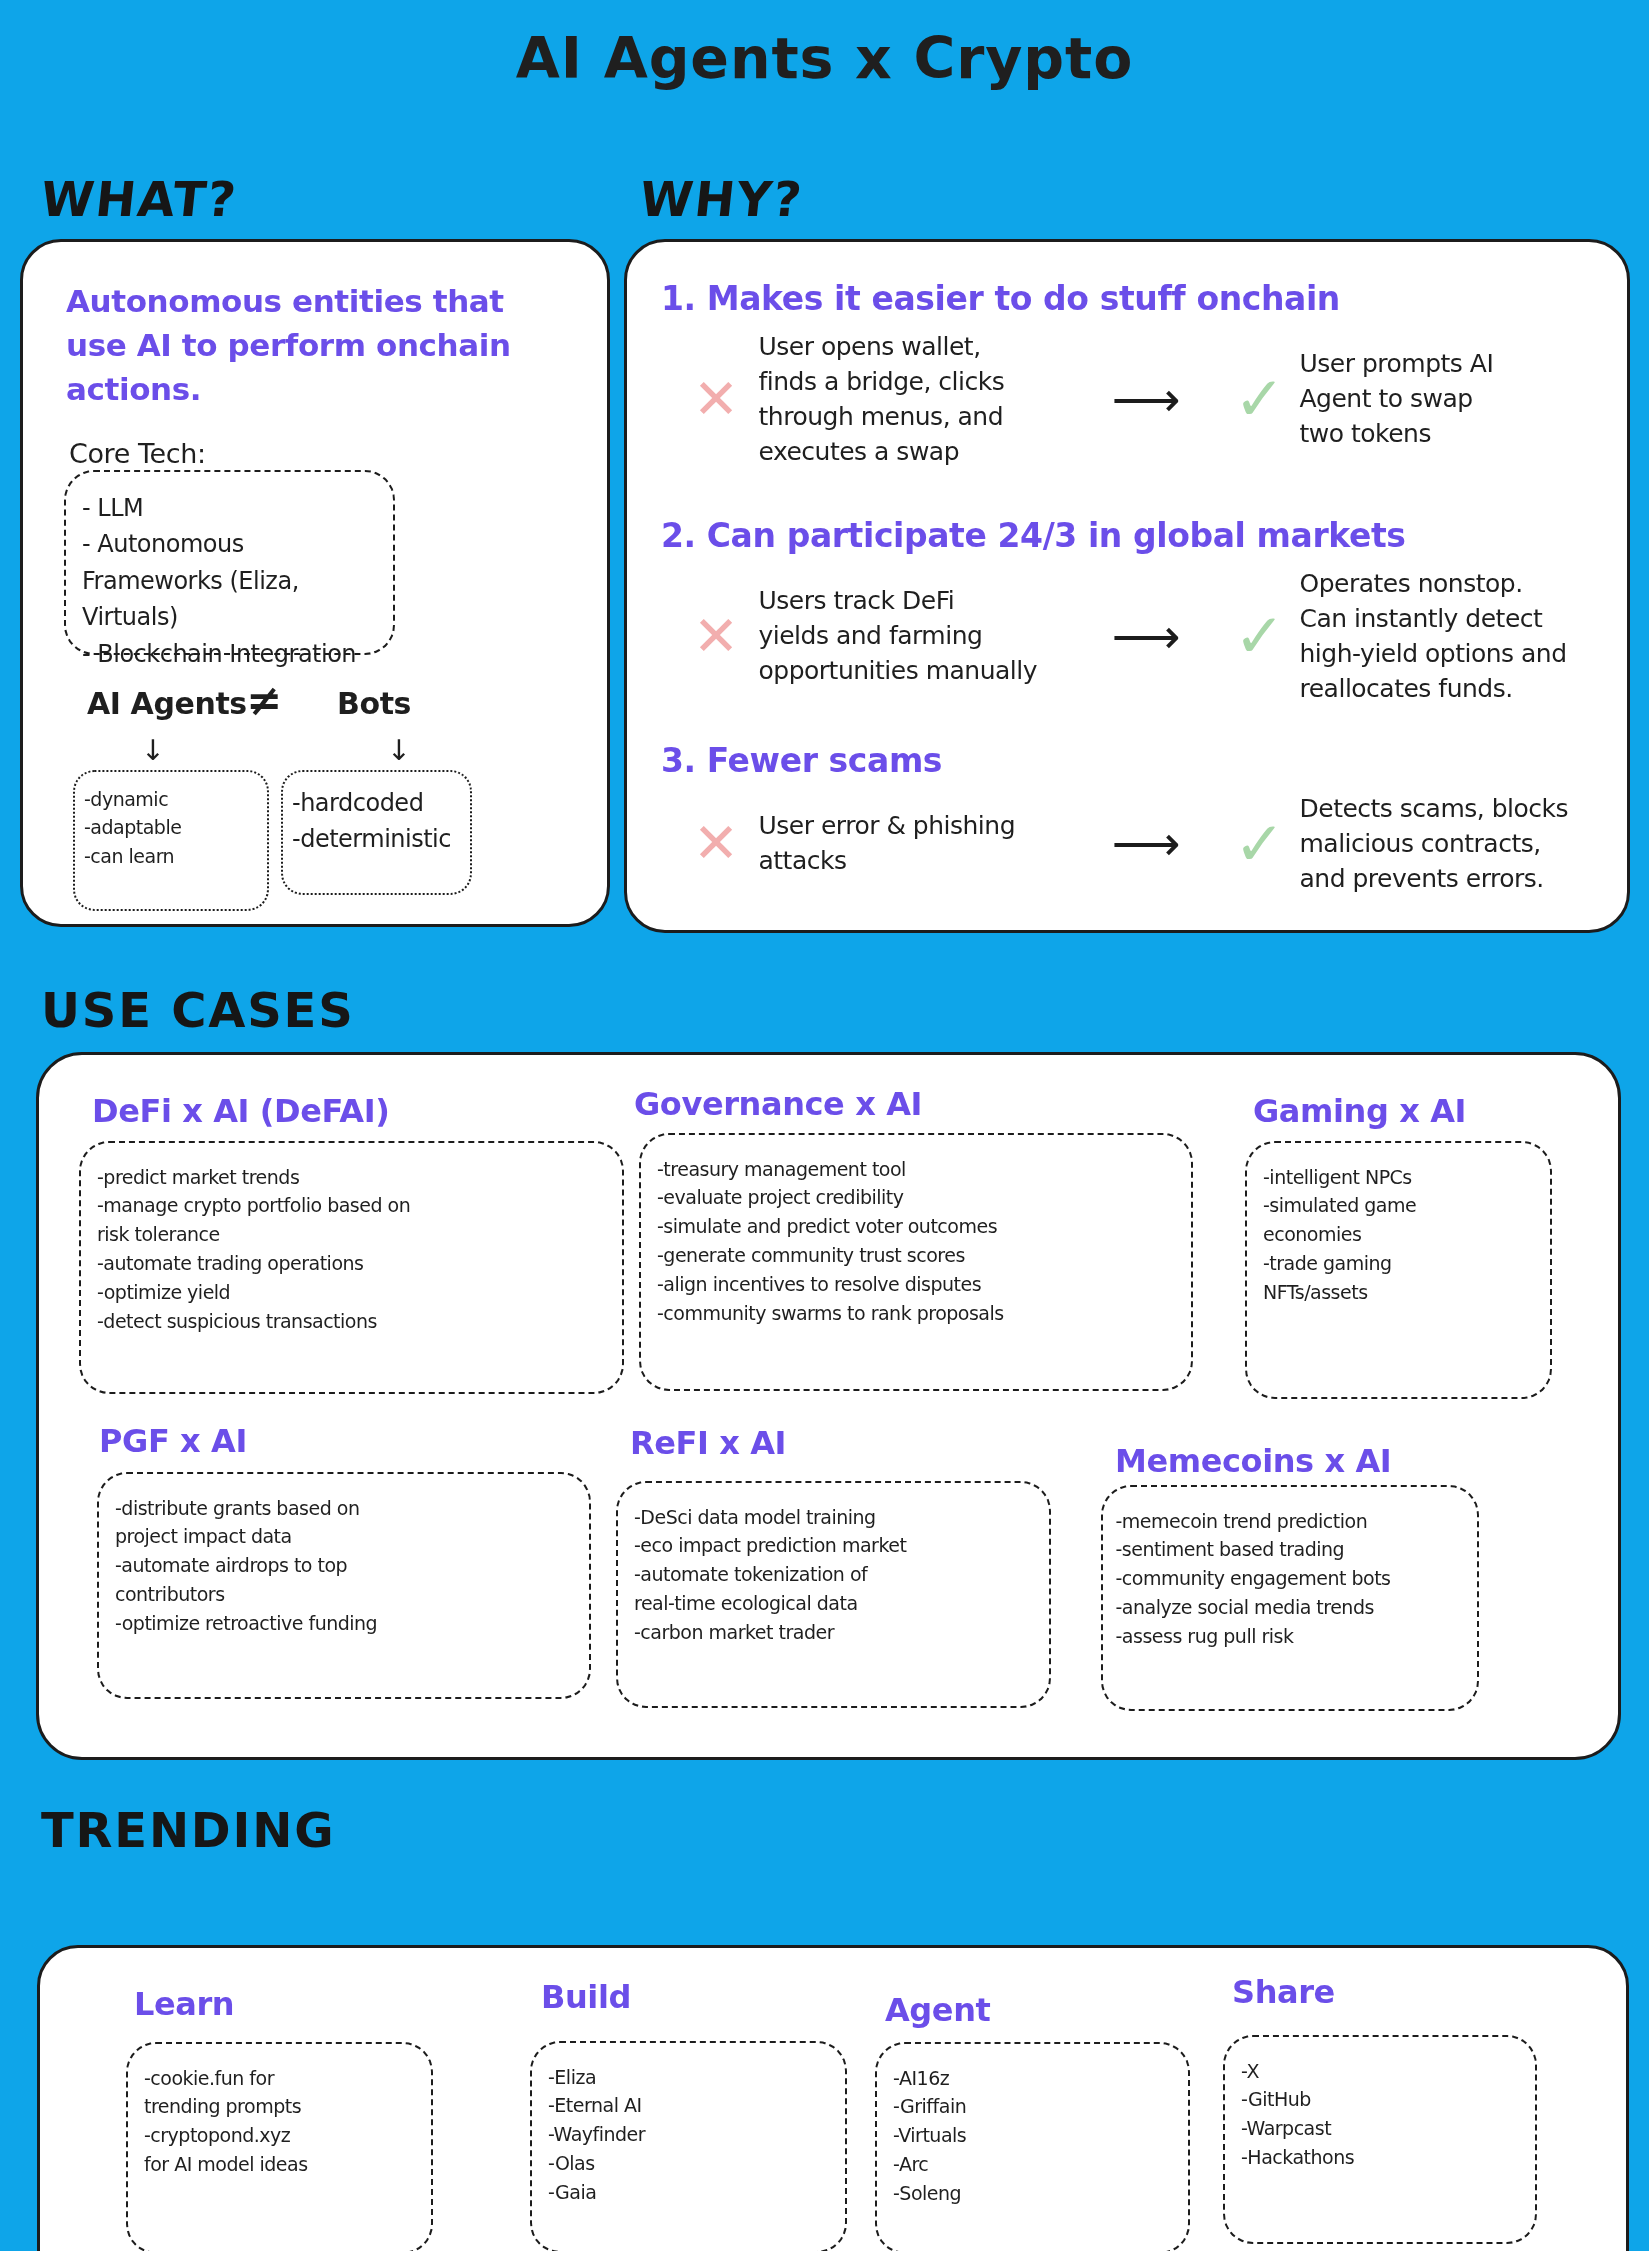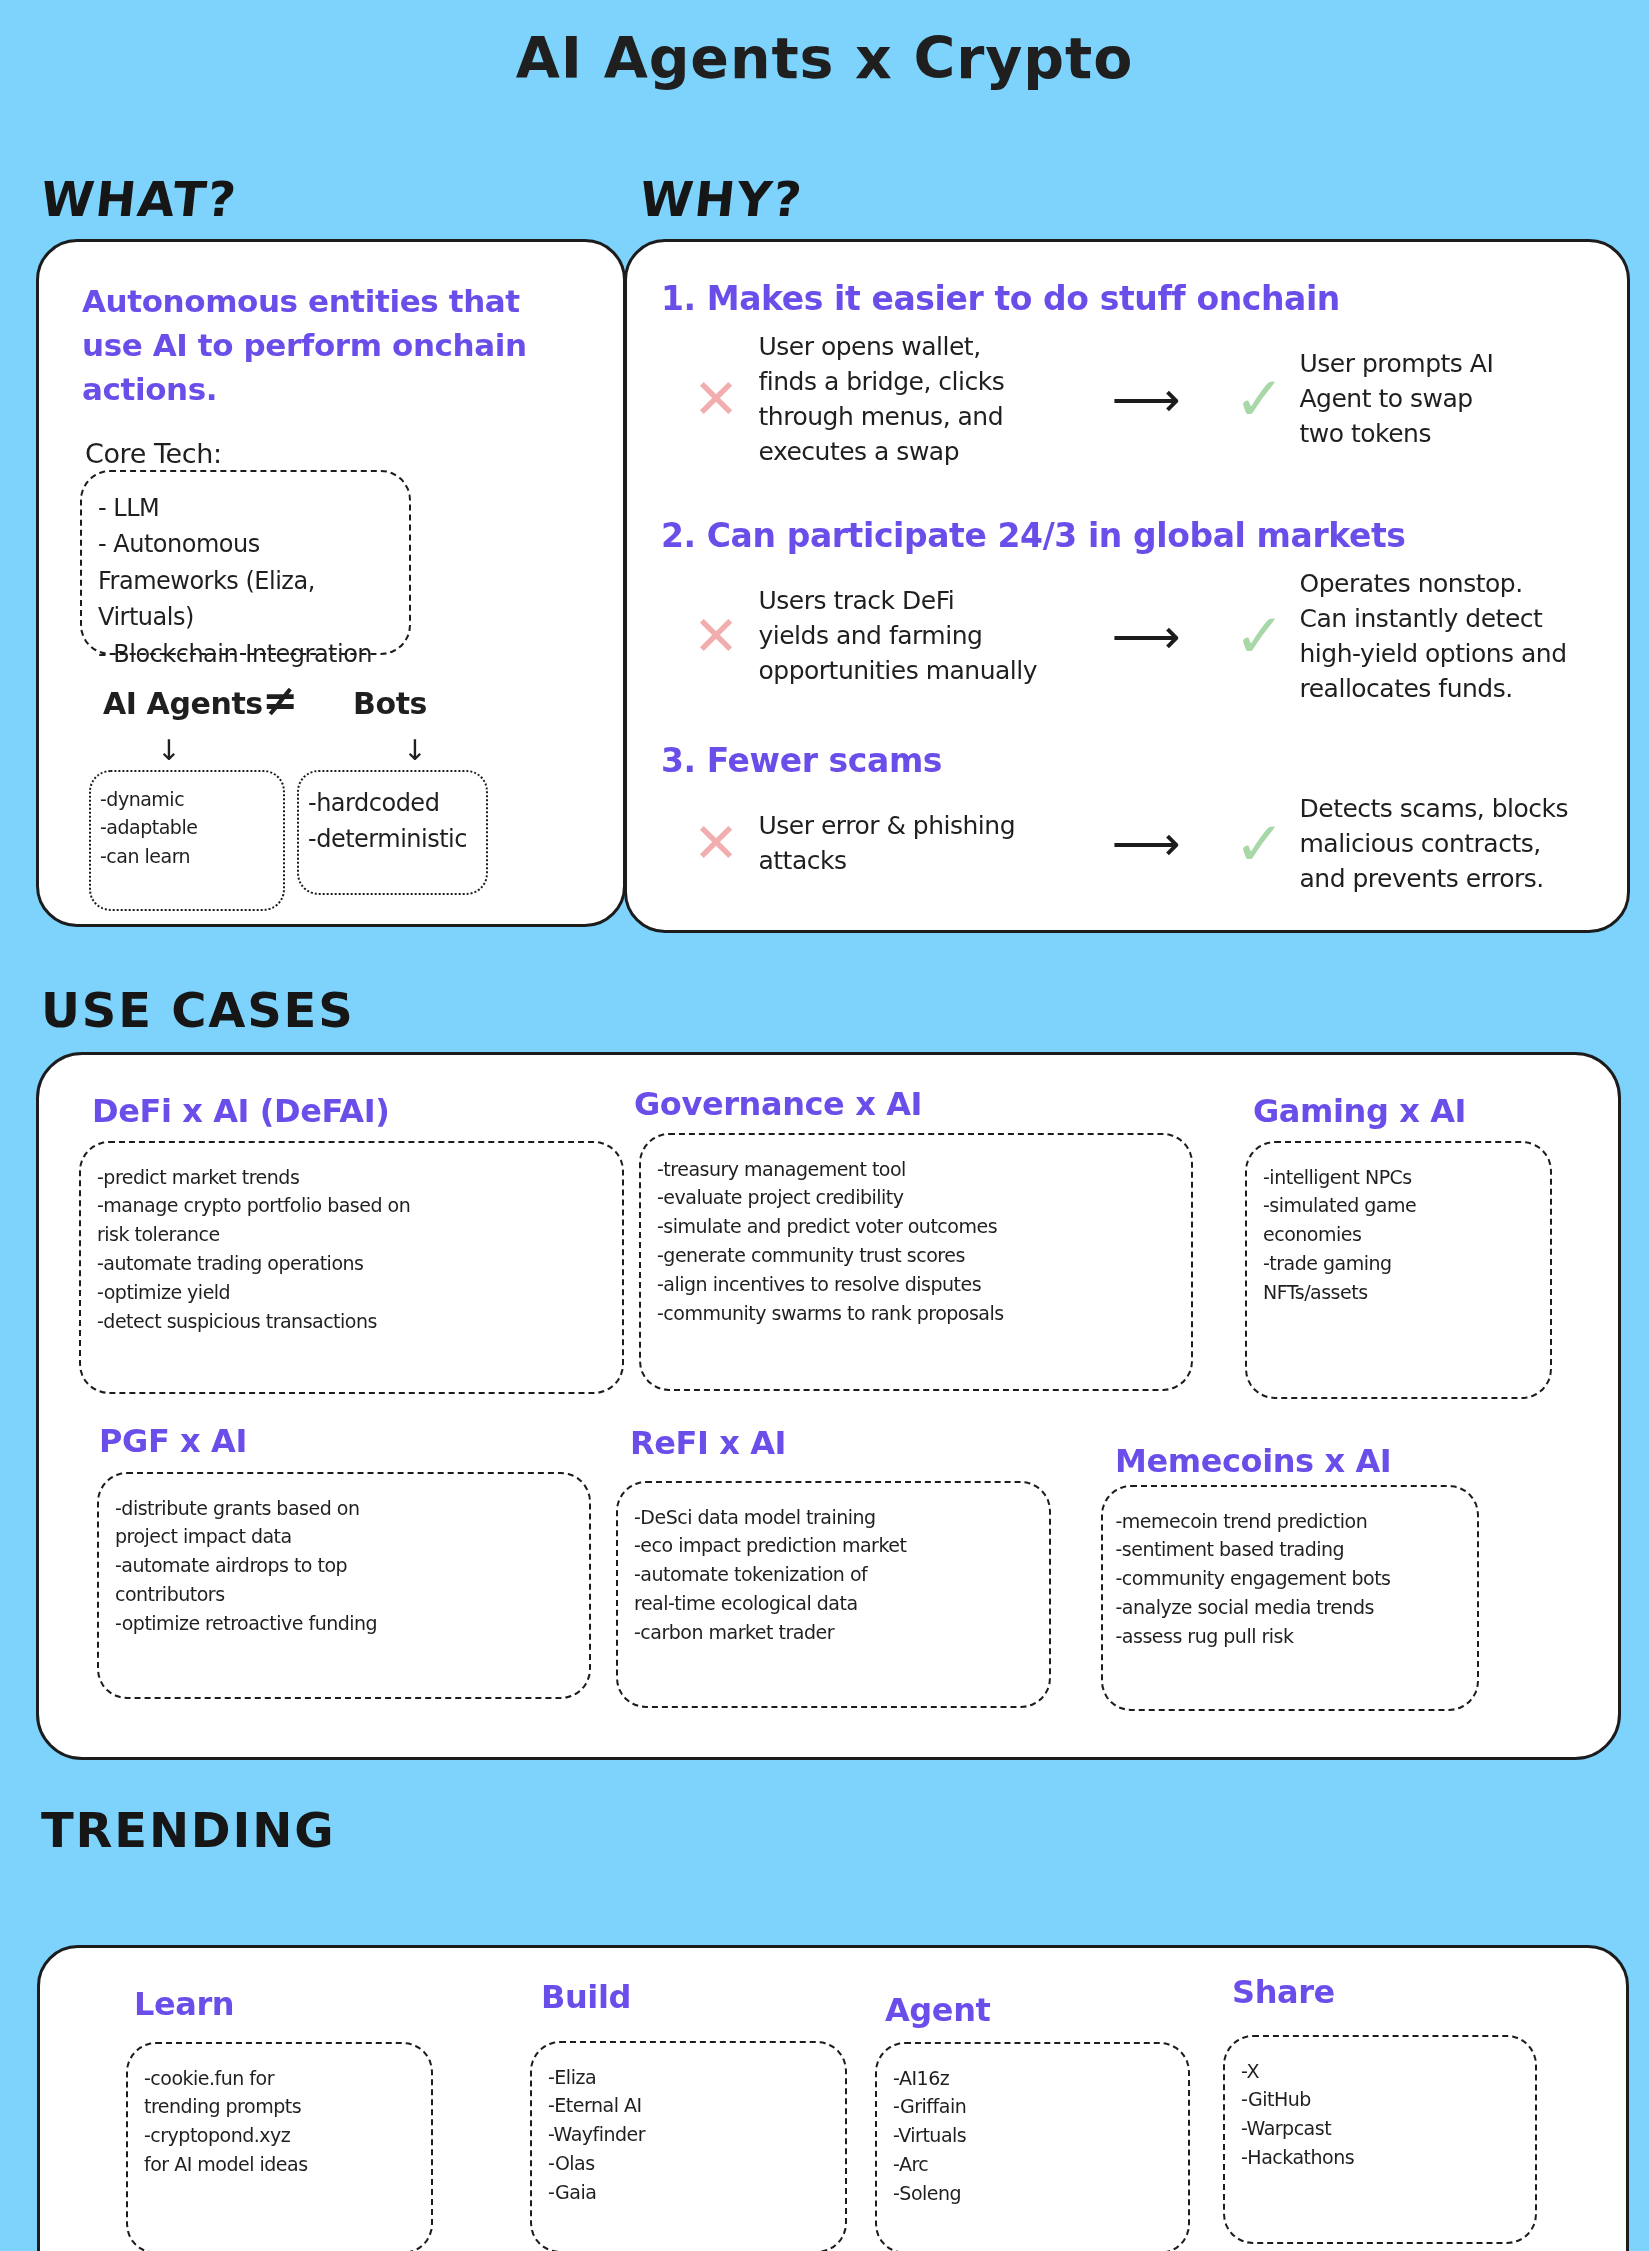--- a/index.html
+++ b/index.html
@@ -1,21 +1,21 @@
 <!DOCTYPE html>
 <html style="font-size:14.3px"><head>
 <meta charset="utf-8">
 <title>AI Agents x Crypto</title>
 <style>
   html,body{margin:0;padding:0;background:#ffffff;}
   .page{
     position:relative;
     width:1649px;
     height:2252px;
-    background:#7dd3fc;
+    background:#0ea5e9;
     font-family:"DejaVu Sans", sans-serif;
     color:#1f1f1f;
     overflow:hidden;
   }
   .main-title{
     position:absolute; top:25px; left:0; width:100%;
     text-align:center; font-size:57px; font-weight:700; letter-spacing:0.9px;
   }
   .section-heading{
     position:absolute; font-size:48px; font-weight:700; letter-spacing:1.8px; color:#161616;
@@ -60,21 +60,21 @@
 <body>
 
 <div class="page">
 
   <div class="main-title">AI Agents x Crypto</div>
 
   <div class="section-heading" style="left:41px; top:171px;">
     <span class="slant">WHAT?</span>
   </div>
 
-  <div class="card" style="left:36px; top:239px; width:584px; height:682px;">
+  <div class="card" style="left:20px; top:239px; width:584px; height:682px;">
     <div class="what-desc">Autonomous entities that
 use AI to perform onchain
 actions.</div>
     <div class="core-label">Core Tech:</div>
 
     <div class="dashed-box" style="left:41px; top:228px; width:331px; height:185px; padding:18px 16px;">
       <div>
           <div class="li" style="font-size:24px;">- LLM</div>
           <div class="li" style="font-size:24px;">- Autonomous Frameworks (Eliza, Virtuals)</div>
           <div class="li" style="font-size:24px;">- Blockchain Integration</div>

